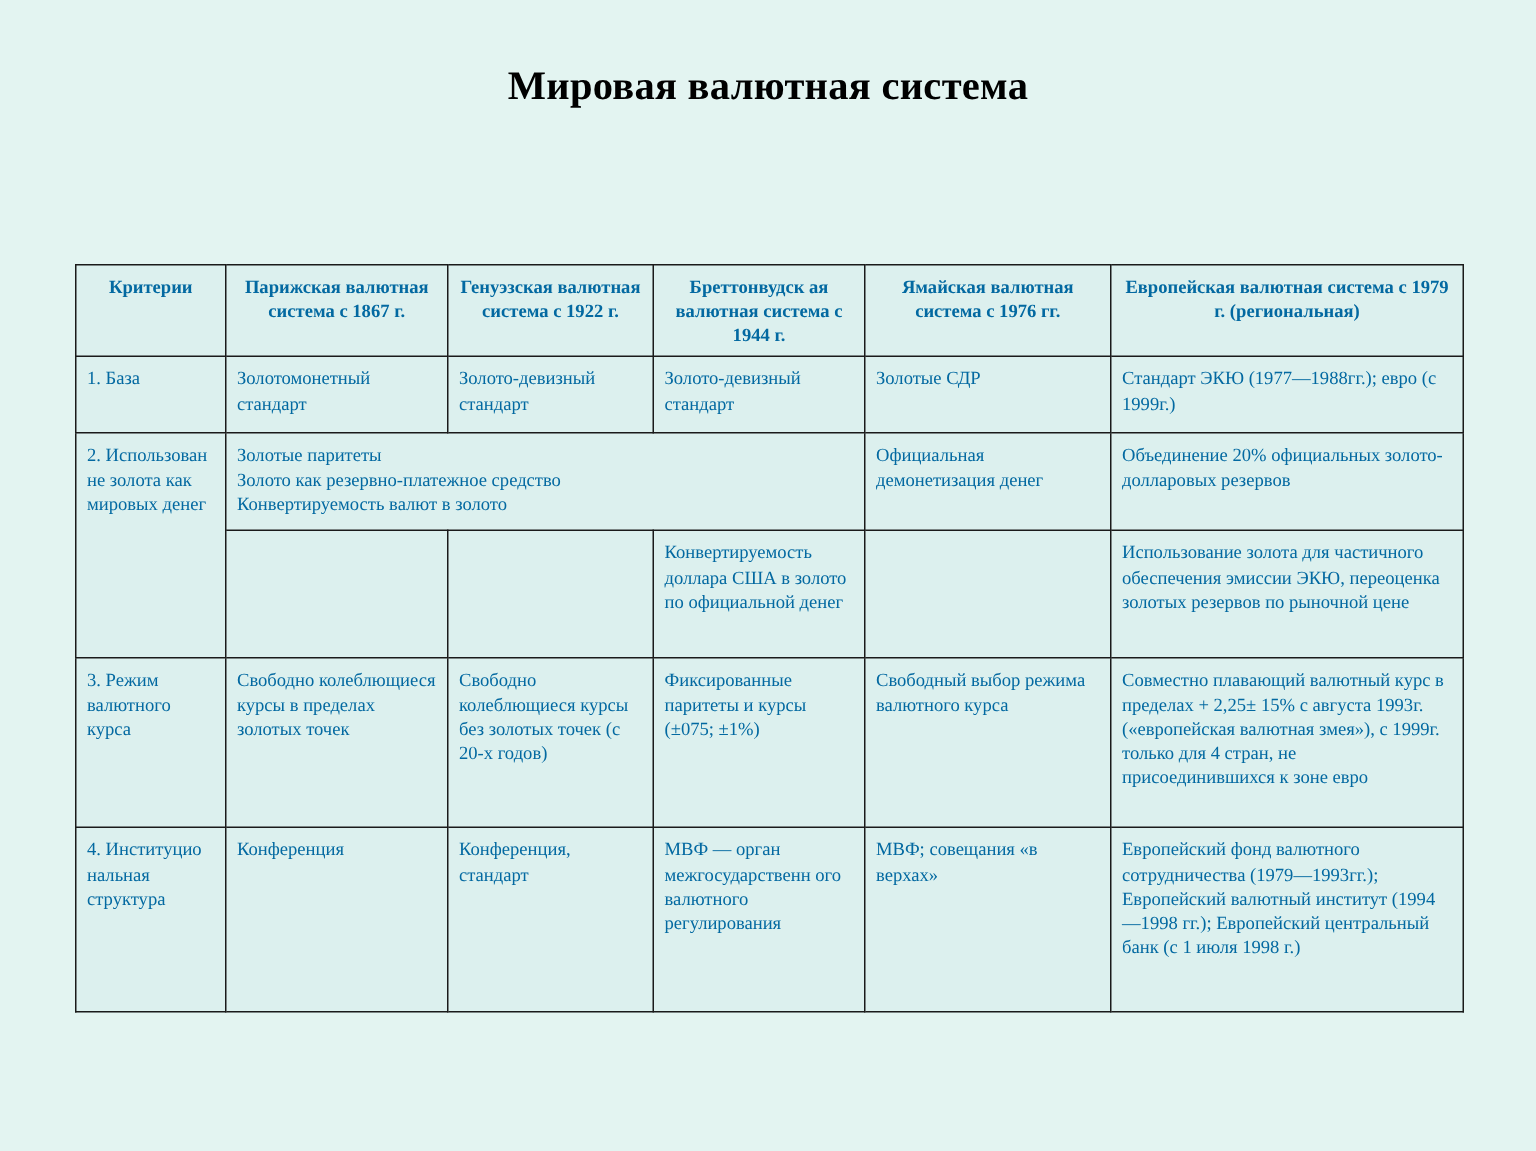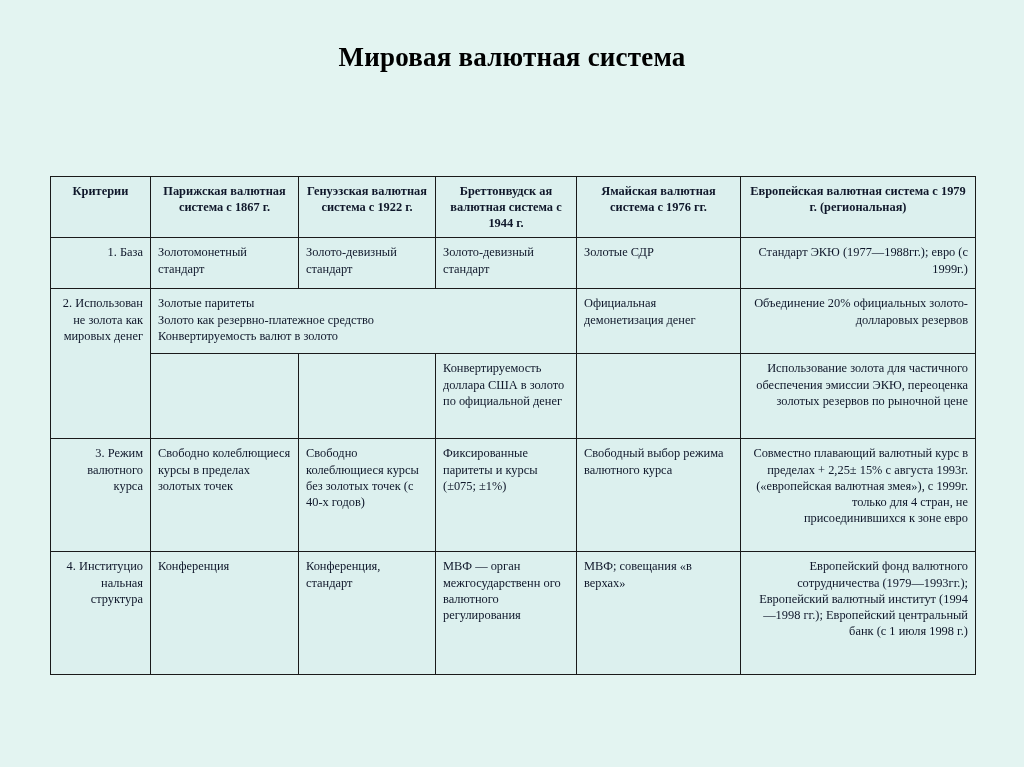--- a/index.html
+++ b/index.html
@@ -44,39 +44,39 @@
     background: #dcf0ee;
   }
   table.matrix td,
   table.matrix th {
     border: 1px solid #1a1a1a;
     background: #dcf0ee;
     vertical-align: top;
     padding: 6px 7px 6px 7px;
     font-size: 12.4px;
     line-height: 1.30;
-    color: #0f172a;
+    color: #0369a1;
     word-wrap: break-word;
     overflow-wrap: break-word;
   }
   table.matrix th {
     font-weight: bold;
     text-align: center;
     vertical-align: top;
   }
   
   col.c-crit   { width: 100px; }
   col.c-paris  { width: 148px; }
   col.c-genoa  { width: 137px; }
   col.c-bw     { width: 141px; }
   col.c-jam    { width: 164px; }
   col.c-eu     { width: 235px; }
 
   .ta-center { }
-  .ta-left   { text-align: right; }
+  .ta-left   { text-align: left; }
 
   .h-row th { height: 48px; }
 
   .r-base td      { height: 38px; }
   .r-gold-a td    { height: 52px; }
   .r-gold-b td    { height: 72px; }
   .r-regime td    { height: 100px; }
   .r-inst td      { height: 110px; }
 
   .cell-lines { display: block; }
@@ -136,21 +136,21 @@
           <td class="ta-center"></td>
           <td class="ta-center"></td>
           <td class="ta-center">Конвертируемость доллара США в золото по официальной денег</td>
           <td class="ta-center"></td>
           <td class="ta-left">Использование золота для частичного обеспечения эмиссии ЭКЮ, переоценка золотых резервов по рыночной цене</td>
         </tr>
 
         <tr class="r-regime">
           <td class="ta-left">3. Режим валютного курса</td>
           <td class="ta-center">Свободно колеблющиеся курсы в пределах золотых точек</td>
-          <td class="ta-center">Свободно колеблющиеся курсы без золотых точек (с 40-х годов)</td>
+          <td class="ta-center">Свободно колеблющиеся курсы без золотых точек (с 20-х годов)</td>
           <td class="ta-center">Фиксированные паритеты и курсы (±075; ±1%)</td>
           <td class="ta-center">Свободный выбор режима валютного курса</td>
           <td class="ta-left">Совместно плавающий валютный курс в пределах + 2,25± 15% с августа 1993г. («европейская валютная змея»), с 1999г. только для 4 стран, не присоединившихся к зоне евро</td>
         </tr>
 
         <tr class="r-inst">
           <td class="ta-left">4. Институцио нальная структура</td>
           <td class="ta-center">Конференция</td>
           <td class="ta-center">Конференция, стандарт</td>
           <td class="ta-center">МВФ — орган межгосударственн ого валютного регулирования</td>

